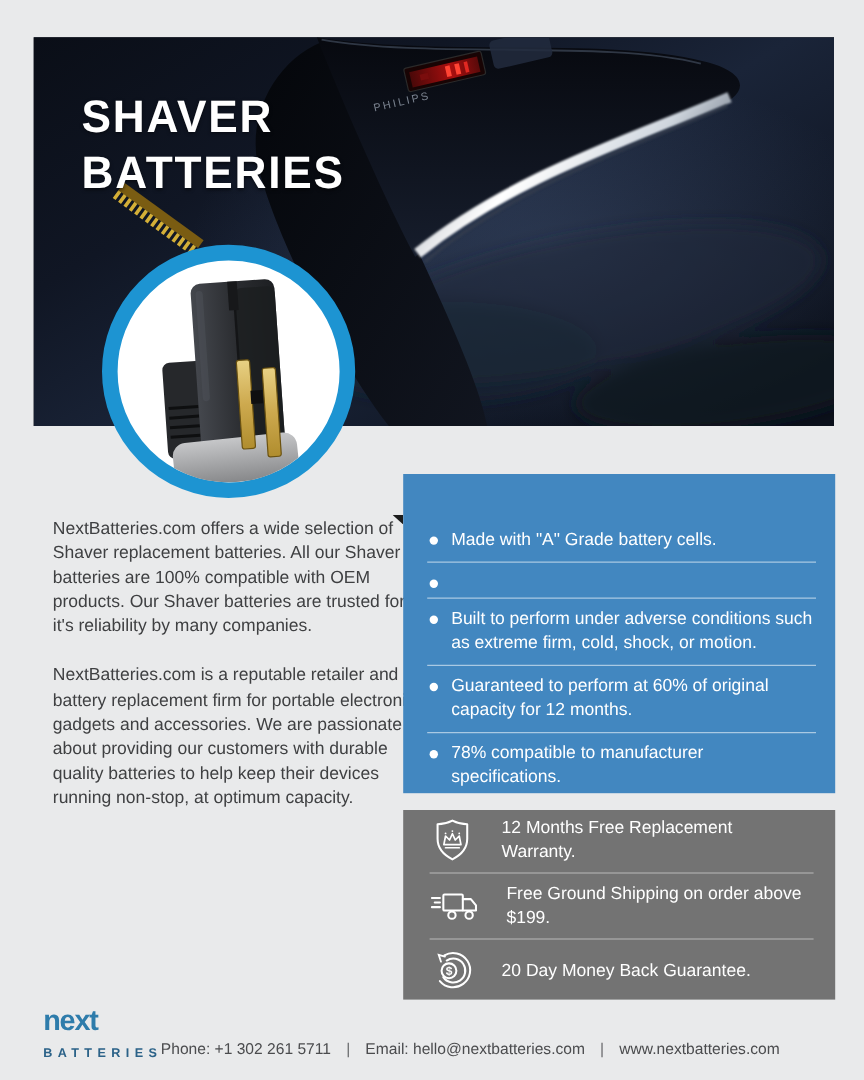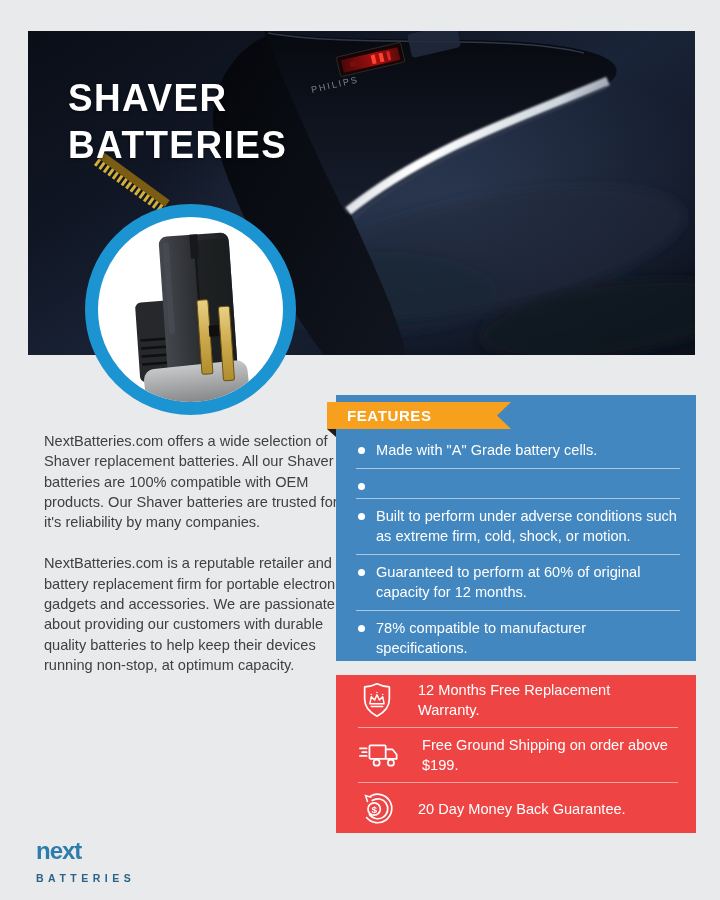--- a/index.html
+++ b/index.html
@@ -30,21 +30,21 @@
   .ribbon span{color:#ffffff;font-weight:bold;font-size:15px;letter-spacing:.6px;padding-left:20px;}
   .ribbon-fold{position:absolute;left:327px;top:429px;width:9px;height:8px;background:#1c1c1c;
     clip-path:polygon(0 0,100% 0,100% 100%);z-index:6;}
   .features-list{position:absolute;left:0;top:38px;width:100%;margin:0;padding:0 16px 0 20px;list-style:none;box-sizing:border-box;}
   .features-list li{display:flex;align-items:flex-start;padding:7px 0 8px 0;border-bottom:1px solid rgba(255,255,255,.55);}
   .features-list li:last-child{border-bottom:none;}
   .features-list .dot{width:7px;height:7px;border-radius:50%;background:#ffffff;margin:7px 11px 0 2px;flex:0 0 auto;}
   .features-list .ftext{color:#ffffff;font-size:14.6px;line-height:20px;}
 
   
-  .guarantees{position:absolute;left:336px;top:675px;width:360px;height:158px;background:#ef4444;
+  .guarantees{position:absolute;left:336px;top:675px;width:360px;height:158px;background:#737373;
     display:flex;flex-direction:column;justify-content:center;box-sizing:border-box;padding:2px 18px 2px 22px;}
   .g-row{display:flex;align-items:center;padding:7px 0;border-bottom:1px solid rgba(255,255,255,.5);}
   .g-row:last-child{border-bottom:none;}
   .g-icon{flex:0 0 38px;margin-right:22px;display:flex;align-items:center;justify-content:center;}
   .g-text{color:#ffffff;font-size:14.6px;line-height:20px;max-width:250px;}
 
   
   .logo{position:absolute;left:36px;top:834px;width:110px;text-align:left;}
   .logo .next{color:#2e7cab;font-size:24px;font-weight:bold;line-height:34px;letter-spacing:-1px;}
   .logo .batt{color:#2b6288;font-size:10.5px;font-weight:bold;letter-spacing:4.5px;margin-top:4px;}
@@ -198,23 +198,20 @@
       <li>
         <span class="dot"></span>
         <span class="ftext">Guaranteed to perform at 60% of original capacity for 12 months.</span>
       </li>
       <li>
         <span class="dot"></span>
         <span class="ftext">78% compatible to manufacturer specifications.</span>
       </li>
     </ul>
   </div>
-  <div class="ribbon">
-    <span>FEATURES</span>
-  </div>
   <div class="ribbon-fold"></div>
 
   <div class="guarantees">
     <div class="g-row">
       <span class="g-icon">
         <svg width="38" height="40" viewBox="0 0 40 40" fill="none" stroke="#ffffff" stroke-width="1.8" stroke-linejoin="round" stroke-linecap="round">
           <path d="M20 3 C24 5 29 6.2 33 6.2 V19 C33 28 27 33.5 20 37 C13 33.5 7 28 7 19 V6.2 C11 6.2 16 5 20 3 Z"></path>
           <path d="M12.5 24 L14 16.5 L17.5 20 L20 14.5 L22.5 20 L26 16.5 L27.5 24 Z" stroke-width="1.5"></path>
           <path d="M14 26.8 H26" stroke-width="1.5"></path>
           <circle cx="14" cy="14.2" r="0.8" fill="#ffffff" stroke="none"></circle>
@@ -249,14 +246,21 @@
         </svg>
       </span>
       <span class="g-text">20 Day Money Back Guarantee.</span>
     </div>
   </div>
 
   <div class="logo">
     <div class="next">next</div>
     <div class="batt">BATTERIES</div>
   </div>
+  <div class="contact">
+    <span>Phone: +1 302 261 5711</span>
+    <span class="sep">|</span>
+    <span>Email: hello@nextbatteries.com</span>
+    <span class="sep">|</span>
+    <span>www.nextbatteries.com</span>
+  </div>
 
 </div>
 
 </body></html>

